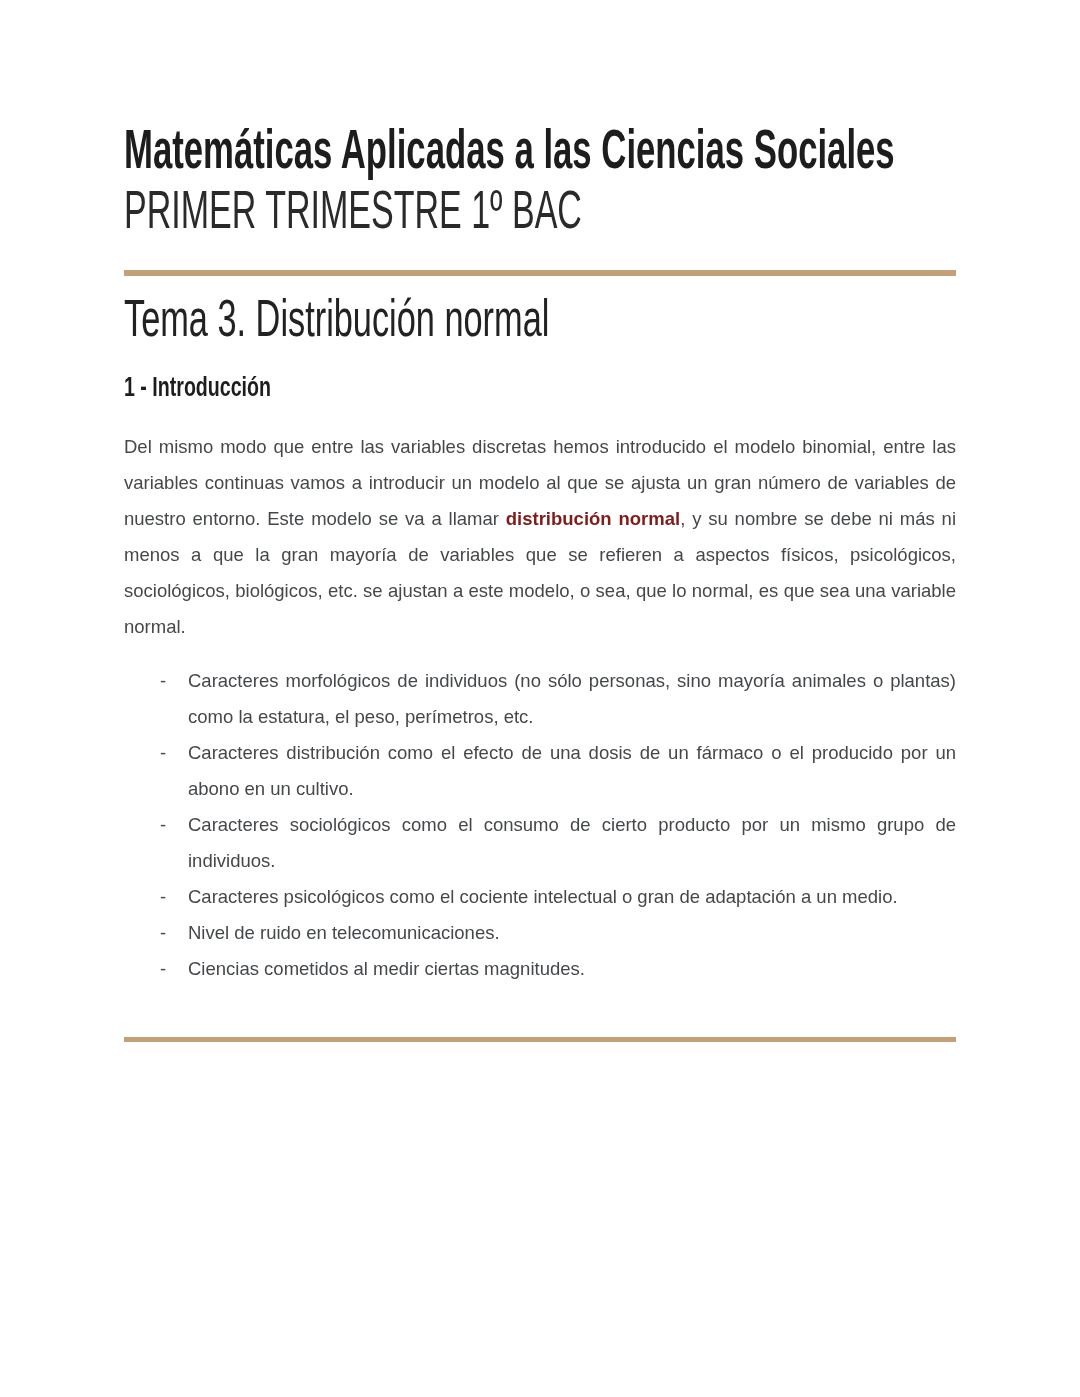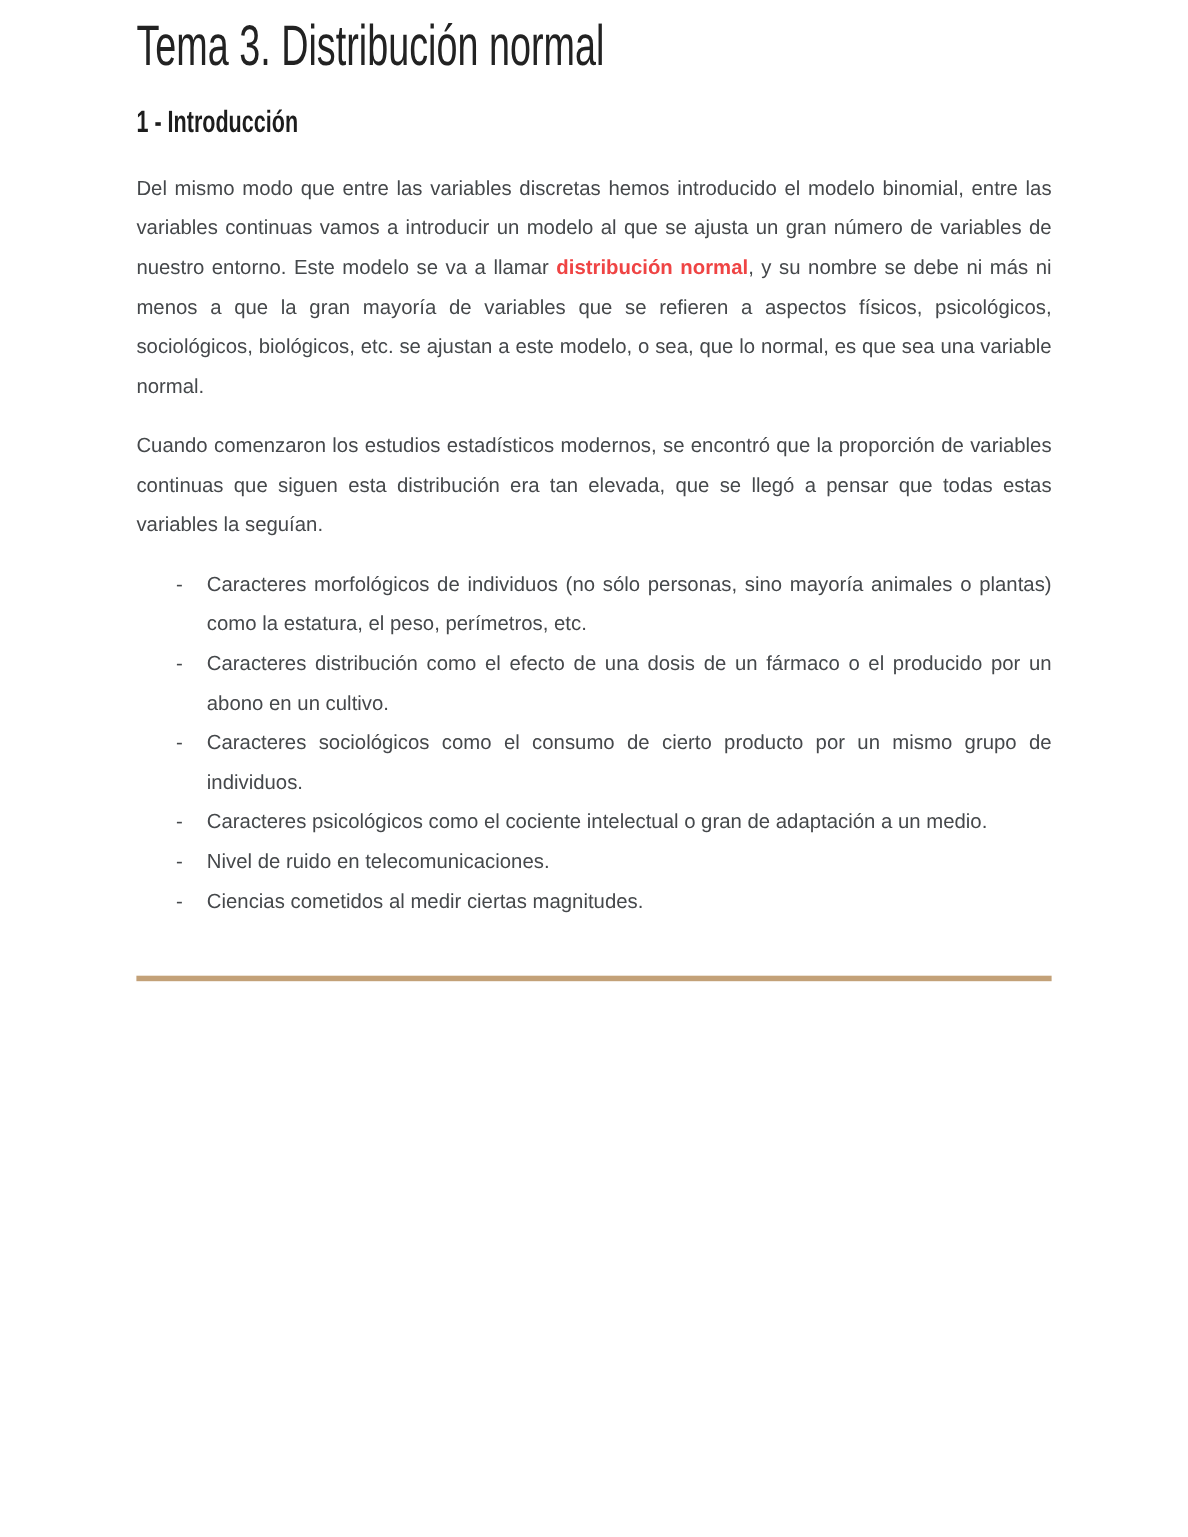--- a/index.html
+++ b/index.html
@@ -64,21 +64,21 @@
     white-space: nowrap;
   }
   .body-copy p {
     font-size: 18.5px;
     line-height: 36px;
     text-align: justify;
     color: #45484b;
   }
   .p-first { margin-top: 26px; }
   .p-next  { margin-top: 18px; }
-  .body-copy strong { color: #ef4444; }
+  .body-copy strong { color: #7f1d1d; }
   ul.dash-list {
     list-style: none;
     margin-top: 18px;
   }
   ul.dash-list li {
     display: flex;
     font-size: 18.5px;
     line-height: 36px;
     color: #45484b;
   }
@@ -96,28 +96,32 @@
     background: #c3a178;
     margin-top: 50px;
     width: 100%;
   }
 </style>
 </head>
 <body>
 
 <div class="page">
 
+  <header>
+    <h1 class="doc-title">Matemáticas Aplicadas a las Ciencias Sociales</h1>
+    <div class="doc-subtitle">PRIMER TRIMESTRE 1º BAC</div>
+    <div class="rule"></div>
+  </header>
 
   <main class="body-copy">
     <h2 class="section-title">Tema 3. Distribución normal</h2>
     <h3 class="subsection-title">1 - Introducción</h3>
 
     <p class="p-first"><span>Del mismo modo que entre las variables discretas hemos introducido el modelo binomial, entre las variables continuas vamos a introducir un modelo al que se ajusta un gran número de variables de nuestro entorno. Este modelo se va a llamar </span><strong>distribución normal</strong><span>, y su nombre se debe ni más ni menos a que la gran mayoría de variables que se refieren a aspectos físicos, psicológicos, sociológicos, biológicos, etc. se ajustan a este modelo, o sea, que lo normal, es que sea una variable normal.</span></p>
 
-    <p class="p-next">Cuando comenzaron los estudios estadísticos modernos, se encontró que la proporción de variables continuas que siguen esta distribución era tan elevada, que se llegó a pensar que todas estas variables la seguían.</p>
 
 
     <ul class="dash-list">
       <li>
           <span class="dash">-</span>
           <span class="li-text">Caracteres morfológicos de individuos (no sólo personas, sino mayoría animales o plantas) como la estatura, el peso, perímetros, etc.</span>
         </li>
       <li>
           <span class="dash">-</span>
           <span class="li-text">Caracteres distribución como el efecto de una dosis de un fármaco o el producido por un abono en un cultivo.</span>

